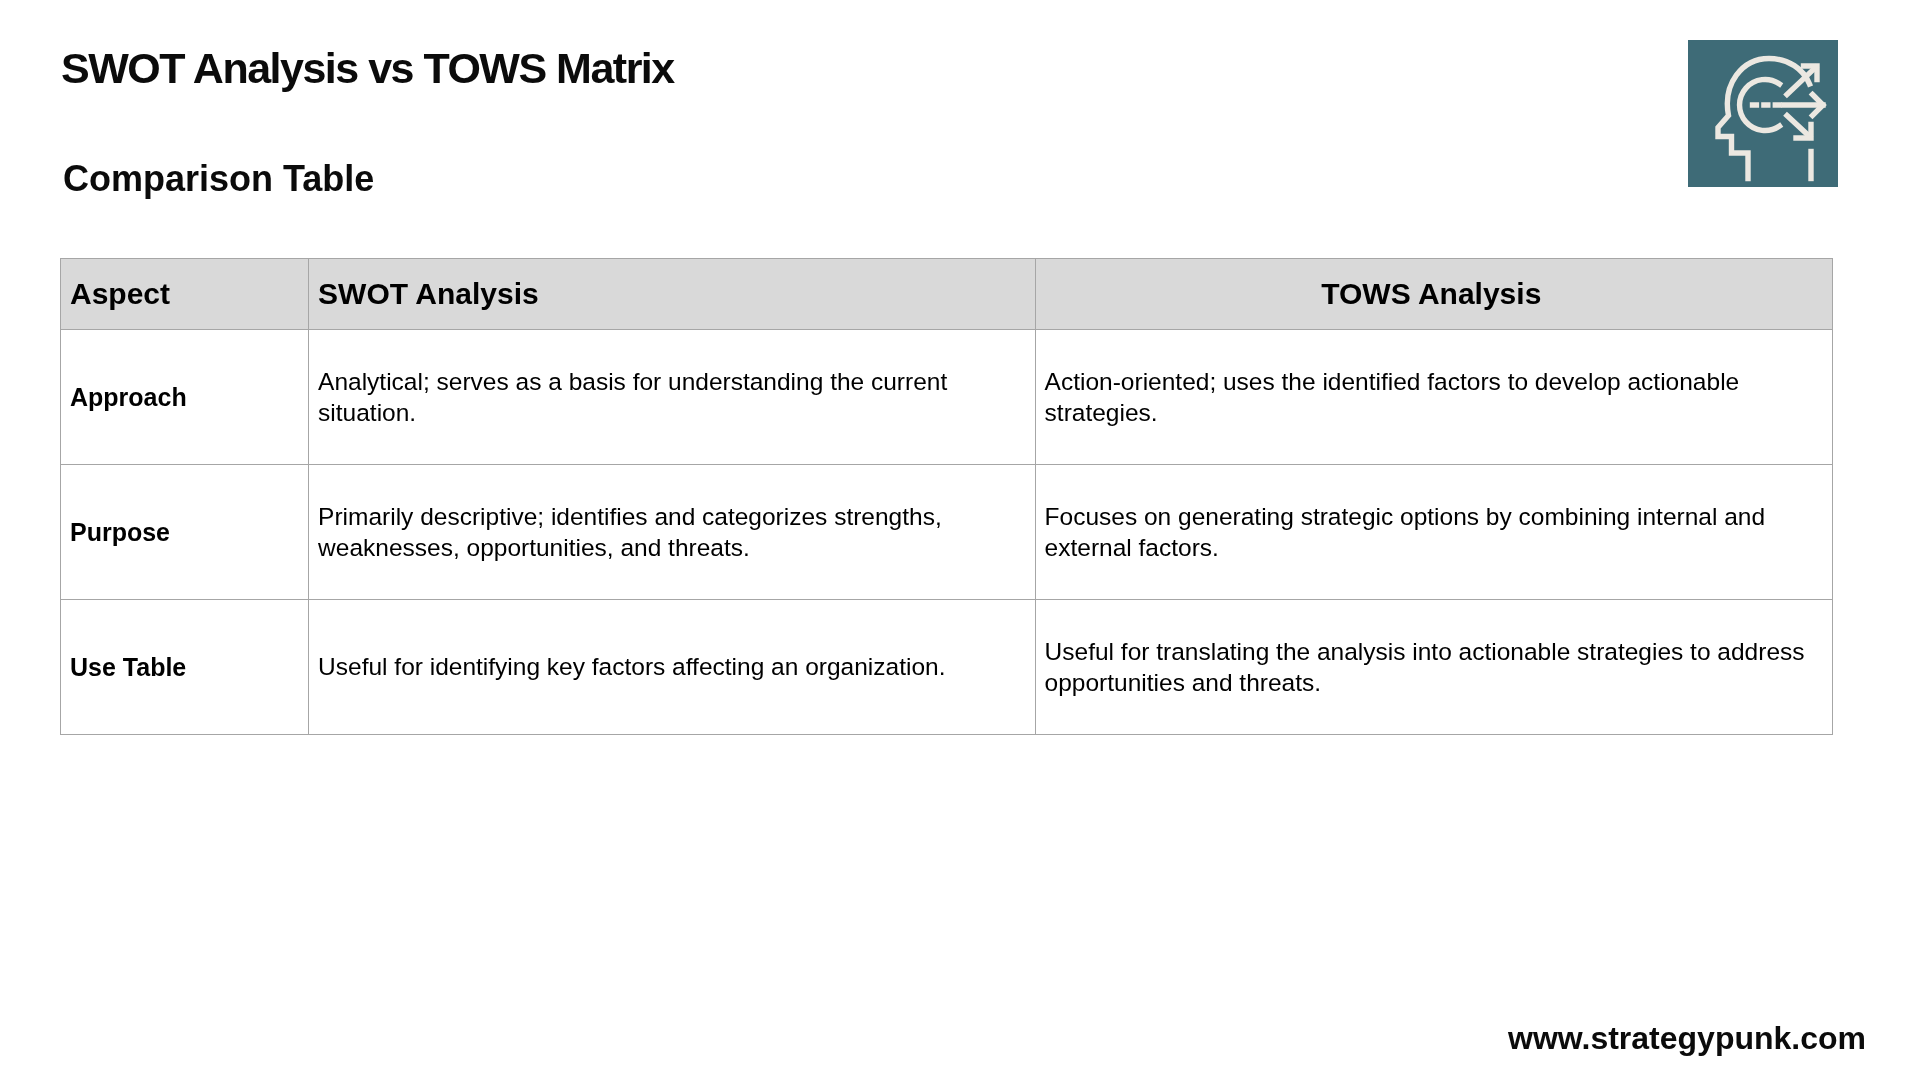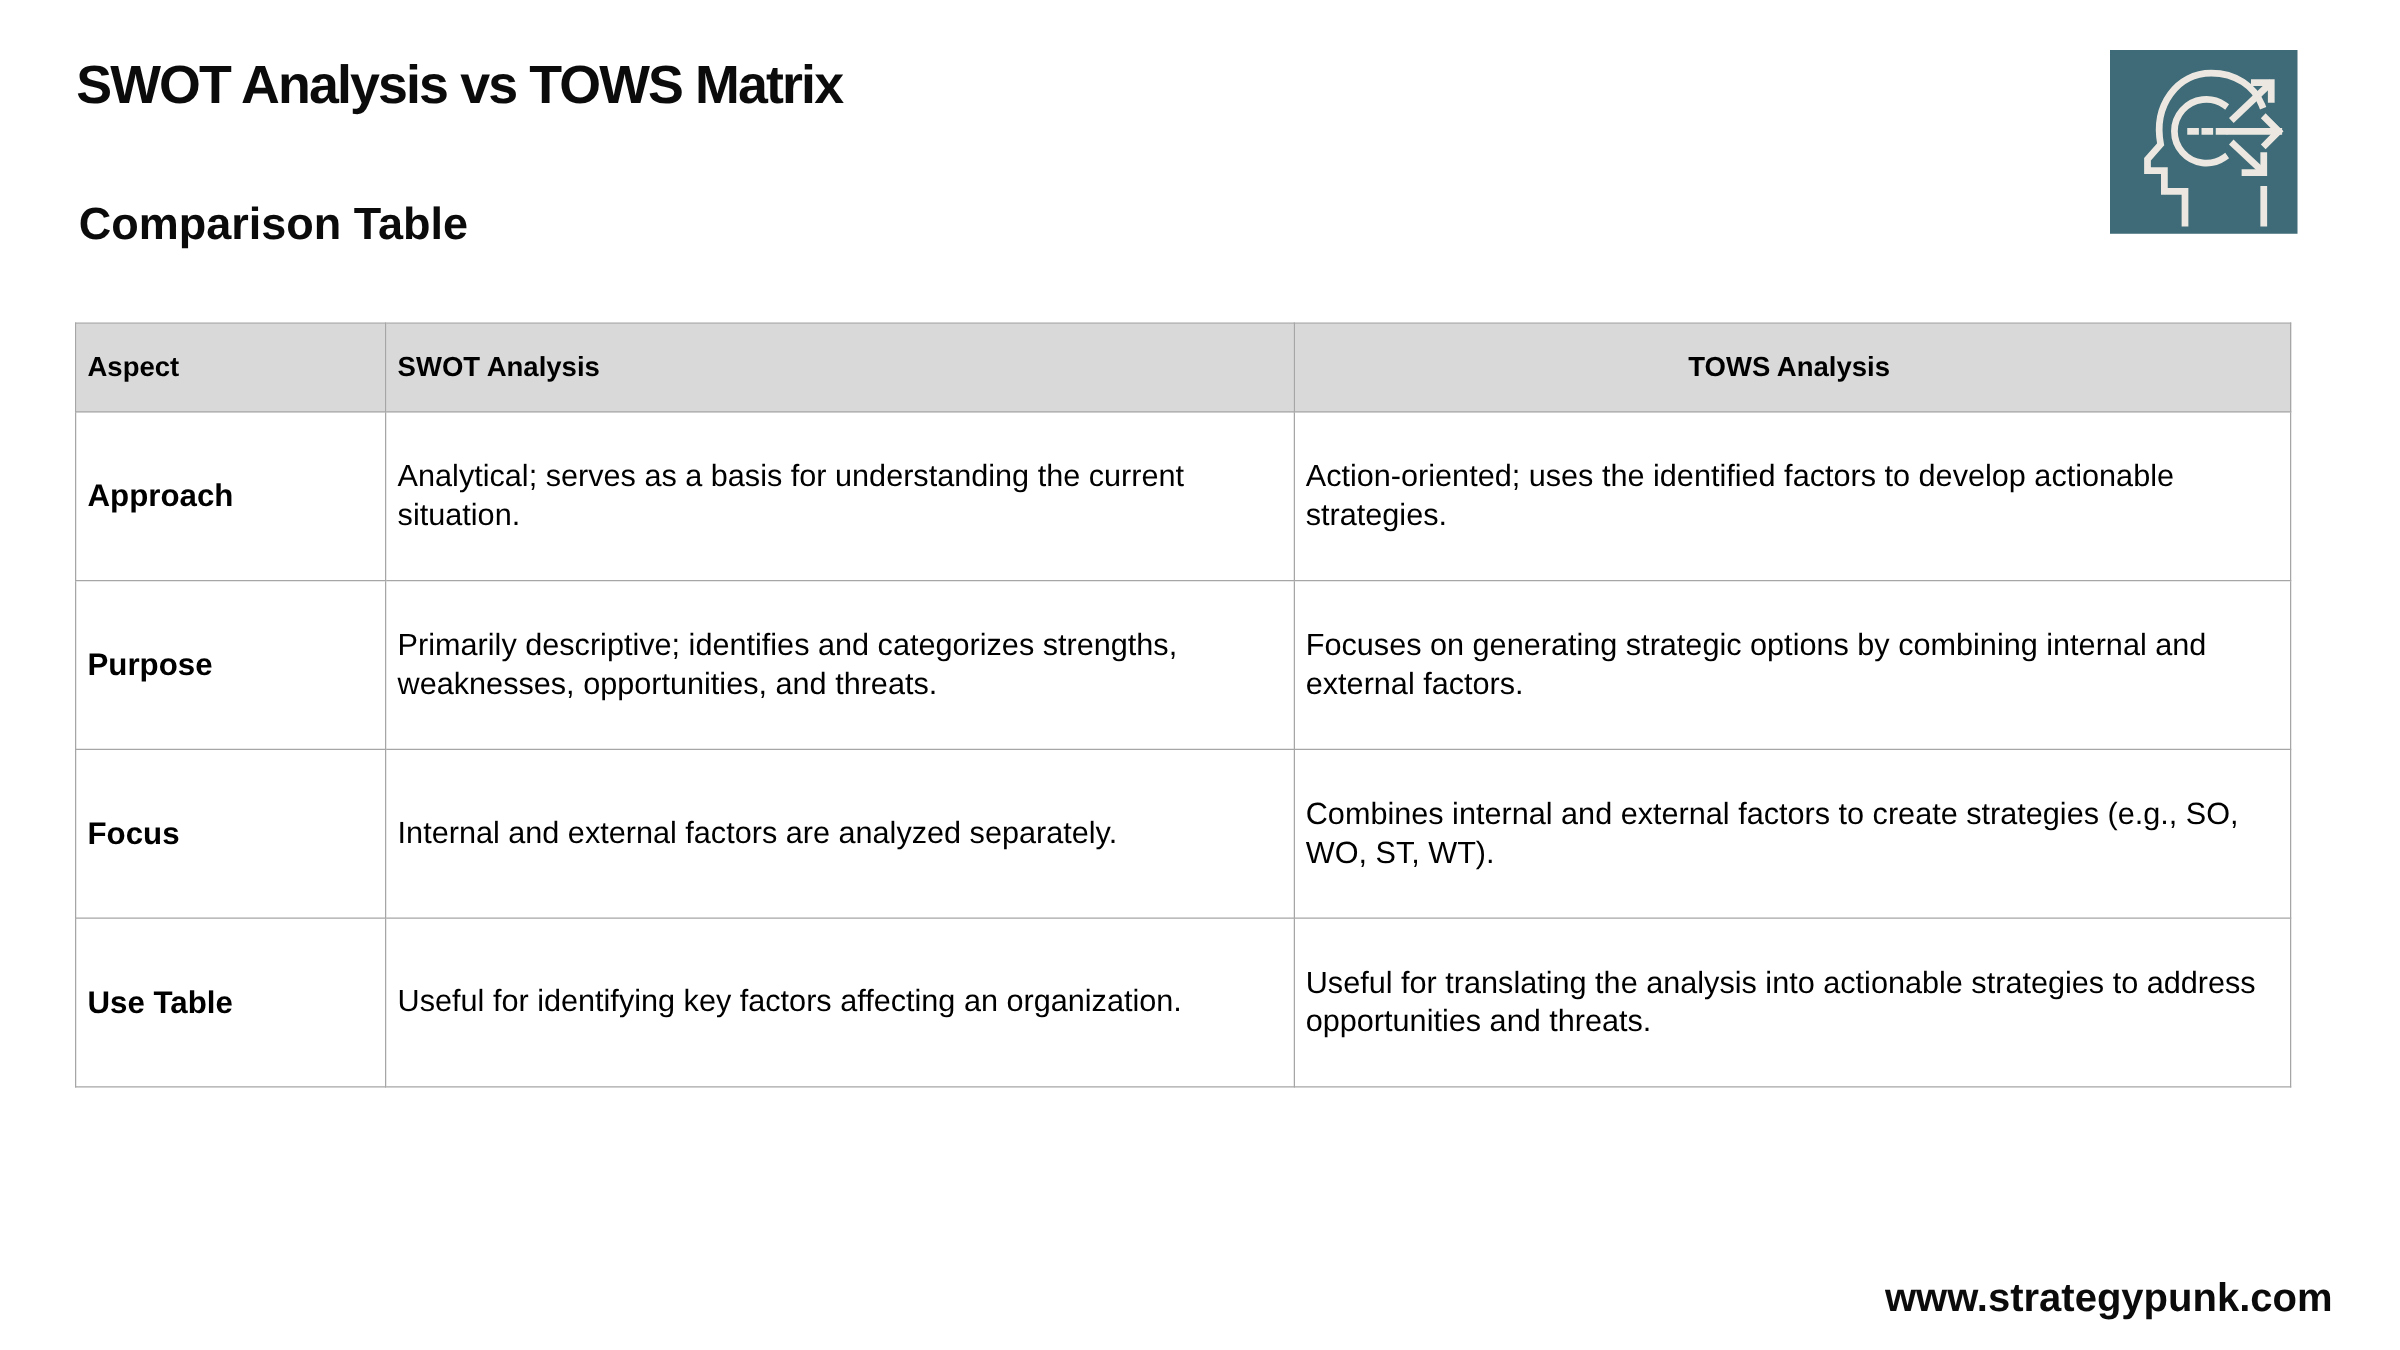--- a/index.html
+++ b/index.html
@@ -49,21 +49,21 @@
   .comparison-table th,
   .comparison-table td {
     border: 1px solid #a6a6a6;
     vertical-align: middle;
     text-align: left;
     padding: 6px 14px 6px 9px;
     color: #000000;
   }
   .comparison-table th {
     height: 71px;
-    font-size: 22px;
+    font-size: 30px;
     font-weight: 700;
   }
   .comparison-table td {
     height: 135px;
     font-size: 24.5px;
     line-height: 1.28;
     background: #ffffff;
   }
   .comparison-table td.aspect-cell {
     font-weight: 700;
@@ -126,25 +126,20 @@
       <td class="aspect-cell">Approach</td>
       <td>Analytical; serves as a basis for understanding the current situation.</td>
       <td>Action-oriented; uses the identified factors to develop actionable strategies.</td>
     </tr>
     <tr>
       <td class="aspect-cell">Purpose</td>
       <td>Primarily descriptive; identifies and categorizes strengths, weaknesses, opportunities, and threats.</td>
       <td>Focuses on generating strategic options by combining internal and external factors.</td>
     </tr>
     <tr>
-      <td class="aspect-cell">Focus</td>
-      <td>Internal and external factors are analyzed separately.</td>
-      <td>Combines internal and external factors to create strategies (e.g., SO, WO, ST, WT).</td>
-    </tr>
-    <tr>
       <td class="aspect-cell">Use Table</td>
       <td>Useful for identifying key factors affecting an organization.</td>
       <td>Useful for translating the analysis into actionable strategies to address opportunities and threats.</td>
     </tr>
   </tbody>
 </table>
 
 <div class="footer-url">www.strategypunk.com</div>
 
 </body></html>

